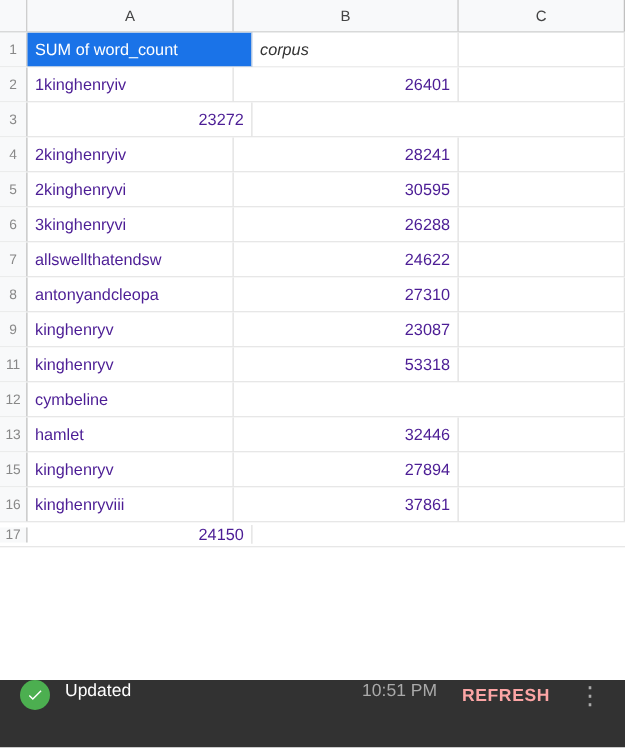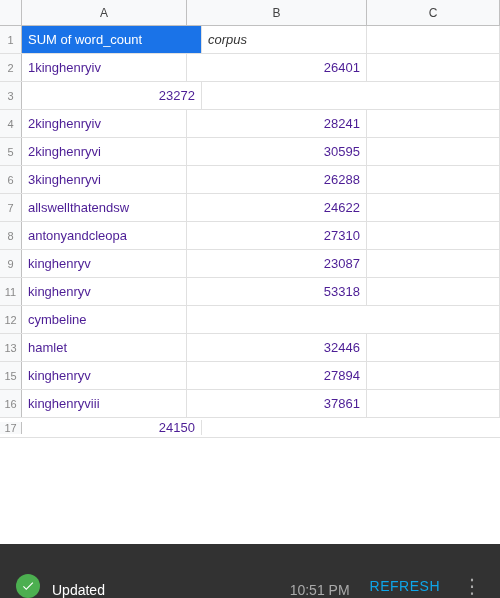--- a/index.html
+++ b/index.html
@@ -134,21 +134,21 @@
 
     
     .notification-bar {
       position: absolute;
       bottom: 0;
       left: 0;
       right: 0;
       height: 54px;
       background: #323232;
       display: flex;
-      align-items: flex-end;
+      align-items: flex-start;
       padding: 0 16px;
       gap: 12px;
       z-index: 10;
     }
 
     .check-circle {
       width: 24px;
       height: 24px;
       border-radius: 50%;
       background: #4caf50;
@@ -169,23 +169,23 @@
       flex: 1;
     }
 
     .notification-time {
       color: #aaa;
       font-size: 14px;
       margin-left: 8px;
     }
 
     .refresh-btn {
-      color: #0ea5e9;
+      color: #fca5a5;
       font-size: 14px;
-      font-weight: 400;
+      font-weight: 700;
       cursor: pointer;
       background: none;
       border: none;
       padding: 4px 8px;
       text-transform: uppercase;
       letter-spacing: 0.5px;
     }
 
     .more-icon {
       color: #aaa;

